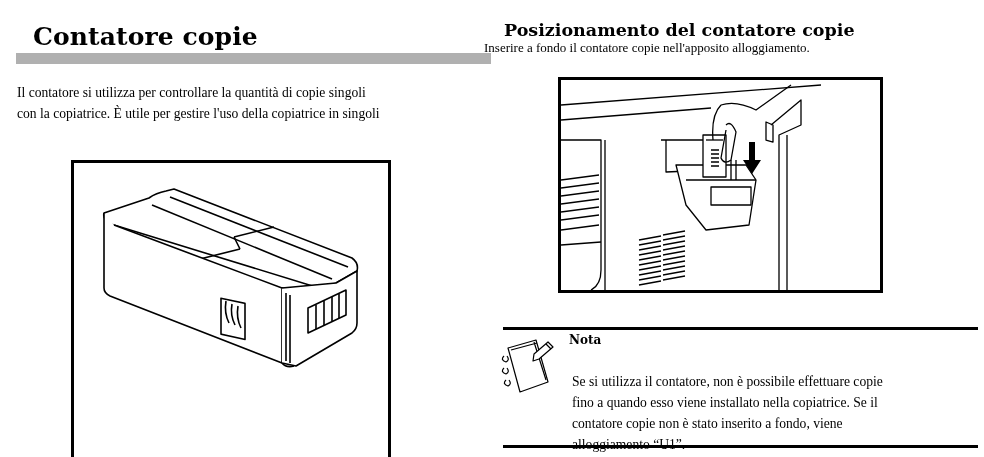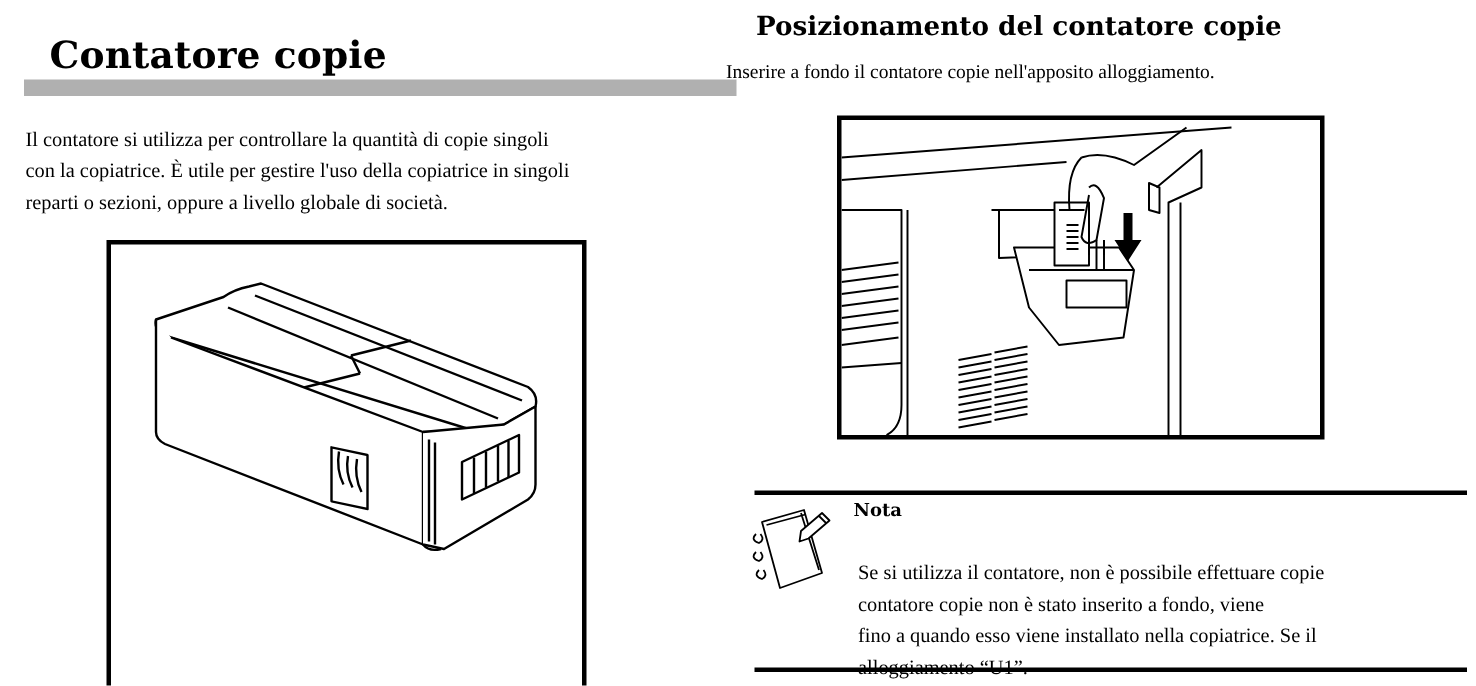--- a/index.html
+++ b/index.html
@@ -12,21 +12,21 @@
       left: 17px; top: 22px; font-size: 25px; font-weight: bold;
       letter-spacing: 0.1px; white-space: nowrap; margin-left: 16px;
     }
     .graybar { left: 16px; top: 53px; width: 475px; height: 11px; background: #b0b0b0; }
     .para {
       left: 17px; top: 82px; width: 480px; font-size: 13.6px; line-height: 21px;
       font-family: "Liberation Serif", serif;
     }
     .para p { margin: 0; white-space: nowrap; }
     .h2 {
-      left: 504px; top: 8px; font-size: 17.5px; font-weight: bold; white-space: nowrap;
+      left: 504px; top: 20px; font-size: 17.5px; font-weight: bold; white-space: nowrap;
     }
     .intro {
       left: 484px; top: 40px; font-size: 13px; font-family: "Liberation Serif", serif; white-space: nowrap;
     }
     .fig-left {
       left: 71px; top: 160px; width: 320px; height: 310px; border: 3px solid #000; box-sizing: border-box;
     }
     .fig-right {
       left: 558px; top: 77px; width: 325px; height: 216px; border: 3px solid #000; box-sizing: border-box;
     }
@@ -43,21 +43,20 @@
   </style>
 </head>
 <body>
 
 <div class="abs h1">Contatore copie</div>
 <div class="abs graybar"></div>
 
 <div class="abs para">
   <p>Il contatore si utilizza per controllare la quantità di copie singoli</p>
   <p>con la copiatrice. È utile per gestire l'uso della copiatrice in singoli</p>
-  <p>reparti o sezioni, oppure a livello globale di società.</p>
 </div>
 
 <div class="abs fig fig-left" aria-label="Illustrazione del contatore copie">
   <svg width="314" height="304" viewBox="0 0 314 304">
     <g fill="none" stroke="#000" stroke-width="1.6" stroke-linejoin="round">
 
       <path d="M30 50 L75 35 Q82 30 92 28 L100 26 L278 95 Q285 100 283 108 L262 120 L245 125 L40 62 Q28 58 30 50 Z" fill="#fff"></path>
 
       <path d="M78 42 L258 116"></path>
       <path d="M96 34 L274 104"></path>
@@ -128,17 +127,17 @@
       <path d="M13 14 L39 7 M36 6 L48 44"></path>
       <path d="M6 20 Q2 24 8 26 Q12 24 9 20 M6 32 Q2 36 8 38 Q12 36 9 32 M8 44 Q4 48 10 50 Q14 48 11 44"></path>
       <path d="M36 18 L50 6 L55 11 L41 23 L35 25 Z"></path>
       <path d="M48 8 L53 13"></path>
     </g>
   </svg>
 </div>
 <div class="abs note-title">Nota</div>
 <div class="abs note-body">
   <p>Se si utilizza il contatore, non è possibile effettuare copie</p>
+  <p>fino a quando esso viene installato nella copiatrice. Se il</p>
   <p>contatore copie non è stato inserito a fondo, viene</p>
-  <p>fino a quando esso viene installato nella copiatrice. Se il</p>
   <p>alloggiamento “U1”.</p>
 </div>
 <div class="abs note-rule note-bottom"></div>
 
 </body></html>

